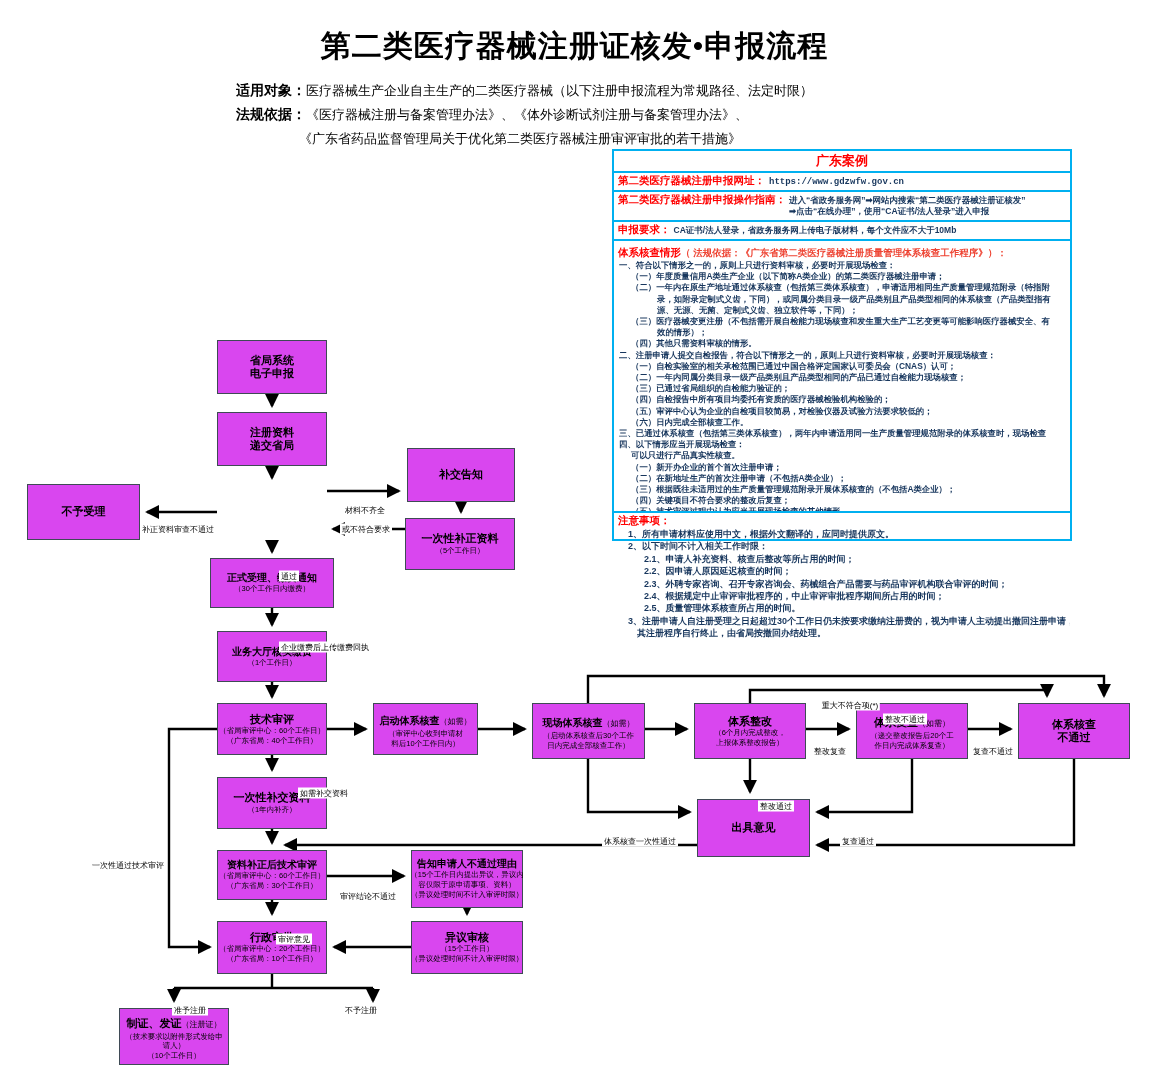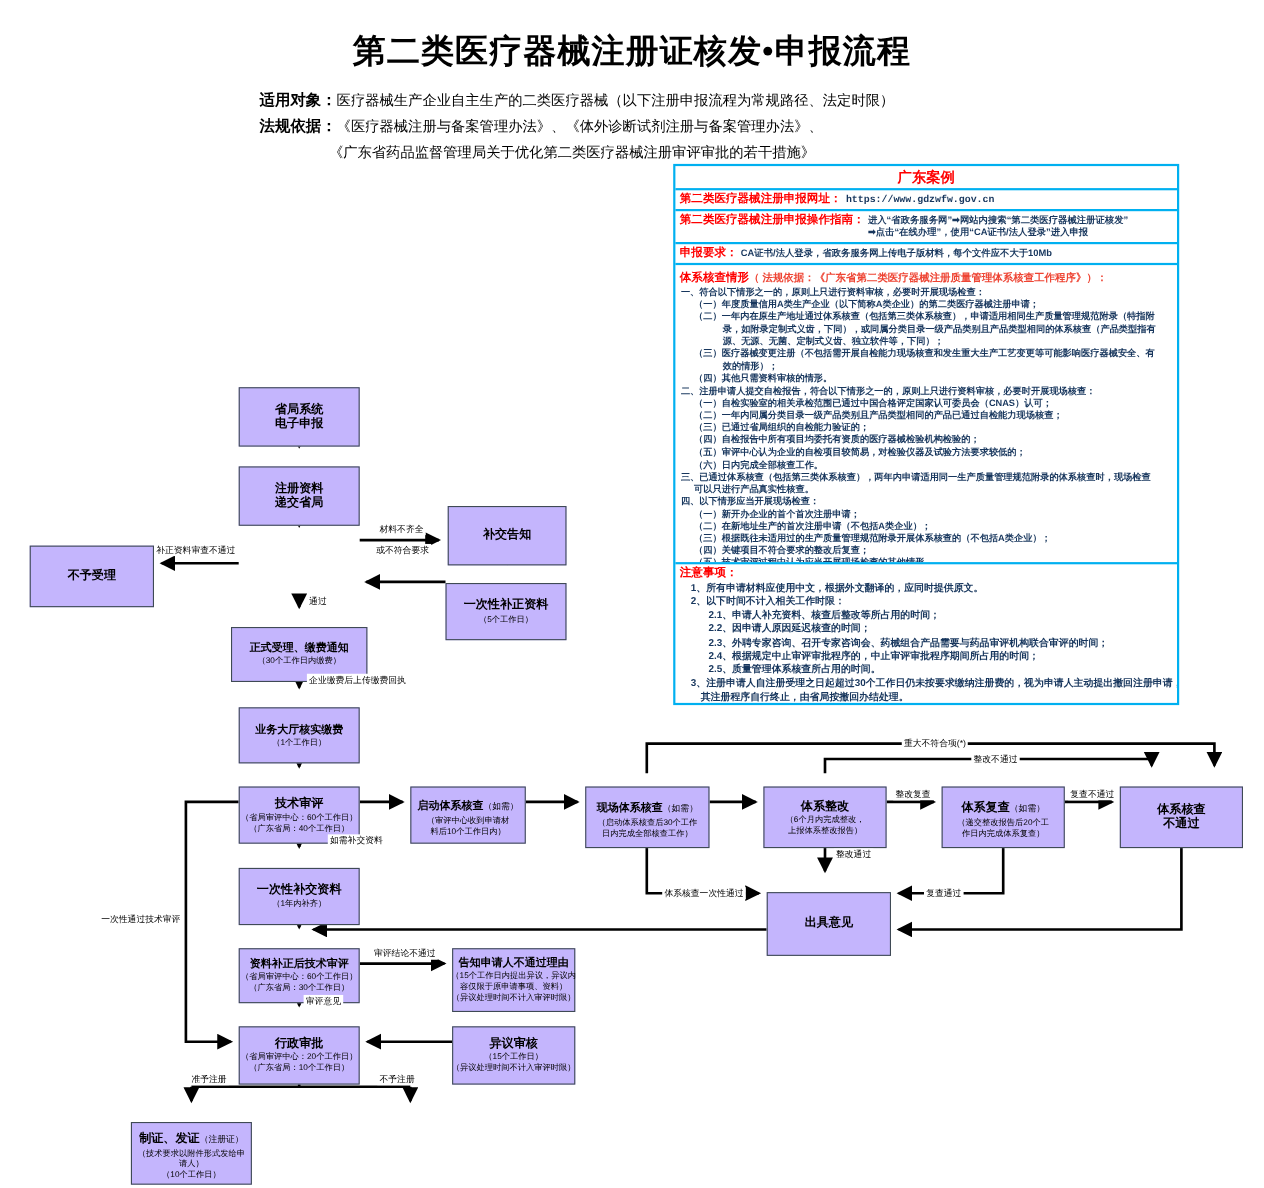--- a/index.html
+++ b/index.html
@@ -4,36 +4,36 @@
 <style>
   html,body{margin:0;padding:0;background:#fff;}
   #stage{position:relative;width:1149px;height:1080px;background:#fff;overflow:hidden;
          font-family:"Liberation Sans",sans-serif;color:#000;}
   
   .main-title{position:absolute;top:26px;left:0;width:100%;text-align:center;
     font-family:"Liberation Serif",serif;font-weight:bold;font-size:30px;letter-spacing:1px;}
   .hline{position:absolute;font-family:"Liberation Serif",serif;font-size:13px;white-space:nowrap;}
   .hlabel{font-weight:bold;font-size:14px;}
   
-  .node{position:absolute;background:#c4b5fd;border:1px solid #3f4a55;box-sizing:border-box;
+  .node{position:absolute;background:#d946ef;border:1px solid #3f4a55;box-sizing:border-box;
     display:flex;flex-direction:column;align-items:center;justify-content:center;
-    text-align:center;padding:1px 2px;line-height:1.22;margin-top:12px;}
+    text-align:center;padding:1px 2px;line-height:1.22;}
   .nt{font-weight:bold;font-size:11px;white-space:nowrap;}
   .nt.sm{font-size:10px;}
   .ns{font-weight:normal;font-size:8px;}
   .nsub{font-size:7.5px;line-height:1.3;white-space:nowrap;}
   .nsub.wrap{white-space:normal;}
   
   .elabel{position:absolute;font-size:8px;background:#fff;padding:0 2px;white-space:nowrap;
-    transform:translate(-50%,-50%);z-index:3;}
+    transform:translate(-50%,-50%);z-index:3;margin-top:29px;}
   
   #arrows{position:absolute;left:0;top:0;z-index:1;}
   .node{z-index:2;}
   
-  .panel{position:absolute;left:612px;top:149px;width:460px;height:492px;
+  .panel{position:absolute;left:612px;top:149px;width:460px;height:392px;
     border:2px solid #00b0f0;box-sizing:border-box;background:#fff;z-index:2;}
   .prow{box-sizing:border-box;border-top:2px solid #00b0f0;padding:1px 4px;overflow:hidden;}
   .prow.first{border-top:none;}
   .ptitle{height:20px;text-align:center;color:#f00;font-weight:bold;font-size:13px;line-height:18px;}
   .rlabel{color:#f00;font-weight:bold;font-size:10.5px;white-space:nowrap;}
   .rlabel2{color:#e43;font-weight:bold;font-size:9.5px;}
   .rflex{display:flex;align-items:flex-start;}
   .rtext{color:#17365d;font-weight:bold;font-size:8.5px;line-height:1.35;padding-top:2px;padding-left:3px;}
   .rmono{font-family:"Liberation Mono",monospace;color:#17365d;font-weight:bold;font-size:9px;
     padding-top:3px;padding-left:4px;}
@@ -239,22 +239,22 @@
           <div class="ln i2">效的情形）；</div>
           <div class="ln i1">（四）其他只需资料审核的情形。</div>
           <div class="ln h">二、注册申请人提交自检报告，符合以下情形之一的，原则上只进行资料审核，必要时开展现场核查：</div>
           <div class="ln i1">（一）自检实验室的相关承检范围已通过中国合格评定国家认可委员会（CNAS）认可；</div>
           <div class="ln i1">（二）一年内同属分类目录一级产品类别且产品类型相同的产品已通过自检能力现场核查；</div>
           <div class="ln i1">（三）已通过省局组织的自检能力验证的；</div>
           <div class="ln i1">（四）自检报告中所有项目均委托有资质的医疗器械检验机构检验的；</div>
           <div class="ln i1">（五）审评中心认为企业的自检项目较简易，对检验仪器及试验方法要求较低的；</div>
           <div class="ln i1">（六）日内完成全部核查工作。</div>
           <div class="ln h">三、已通过体系核查（包括第三类体系核查），两年内申请适用同一生产质量管理规范附录的体系核查时，现场检查</div>
+          <div class="ln h">四、以下情形应当开展现场检查：</div>
           <div class="ln hb">可以只进行产品真实性核查。</div>
-          <div class="ln h">四、以下情形应当开展现场检查：</div>
           <div class="ln i1">（一）新开办企业的首个首次注册申请；</div>
           <div class="ln i1">（二）在新地址生产的首次注册申请（不包括A类企业）；</div>
           <div class="ln i1">（三）根据既往未适用过的生产质量管理规范附录开展体系核查的（不包括A类企业）；</div>
           <div class="ln i1">（四）关键项目不符合要求的整改后复查；</div>
           <div class="ln i1">（五）技术审评过程中认为应当开展现场检查的其他情形。</div>
         </div>
     </div>
     <div class="prow r5">
       <div class="rlabel">注意事项：</div>
       <div>

